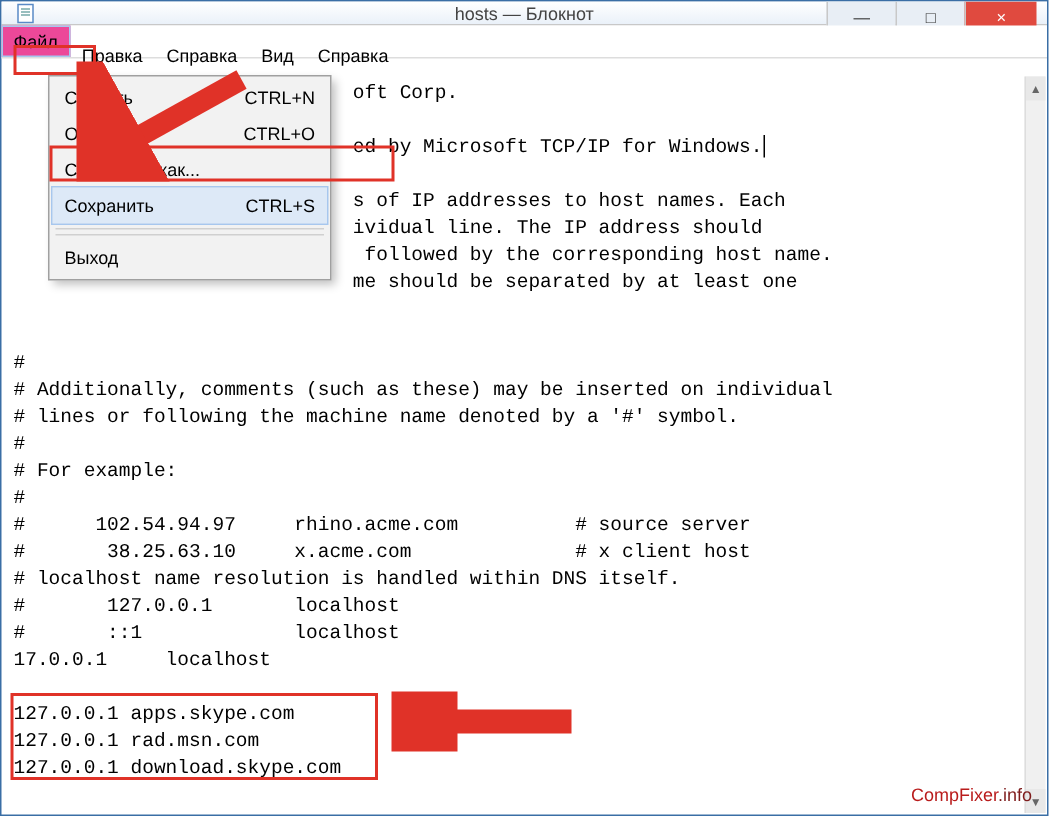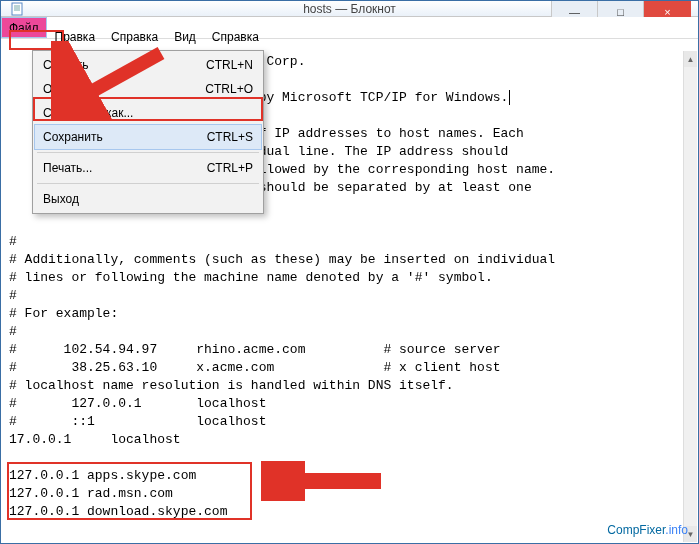--- a/index.html
+++ b/index.html
@@ -67,21 +67,21 @@
   cursor: default;
 }
 .menu-item.active {
   background: #ec4899;
   border: 1px solid #a7c7ee;
   padding: 2px 7px;
 }
 .dropdown {
   position: absolute;
   left: 31px; top: 49px;
-  width: 232px;
+  width: 189px;
   background: #f2f2f2;
   border: 1px solid #a0a0a0;
   box-shadow: 3px 3px 6px rgba(0,0,0,.25);
   z-index: 10;
   padding: 2px;
 }
 .dd-item {
   padding: 5px 8px 5px 8px;
   display: flex;
   justify-content: space-between;
@@ -136,22 +136,22 @@
   position: absolute;
   z-index: 49;
   pointer-events: none;
 }
 .watermark {
   position: absolute;
   right: 10px; bottom: 6px;
   font-family: "Segoe UI", sans-serif;
   font-size: 12px;
 }
-.watermark .a { color: #0369a1; }
-.watermark .b { color: #3b82f6; }
+.watermark .a { color: #b91c1c; }
+.watermark .b { color: #7f1d1d; }
 
 .cursor-line {
   display: inline-block;
   width: 1px; height: 15px;
   background: #000;
   vertical-align: text-bottom;
   margin-left:1px;
 }
 </style>
 </head>
@@ -193,24 +193,20 @@
     </div>
     <div class="dd-item">
       <span>Сохранить как...</span>
       <span></span>
     </div>
     <div class="dd-item hover">
       <span>Сохранить</span>
       <span>CTRL+S</span>
     </div>
     <div class="dd-sep"></div>
-    <div class="dd-item">
-      <span>Печать...</span>
-      <span>CTRL+P</span>
-    </div>
     <div class="dd-sep"></div>
     <div class="dd-item">
       <span>Выход</span>
       <span></span>
     </div>
   </div>
 
 <div class="text-area" id="textarea"><div>                             oft Corp.</div><div>&nbsp;</div><div>                             ed by Microsoft TCP/IP for Windows.<span class="cursor-line"></span></div><div>&nbsp;</div><div>                             s of IP addresses to host names. Each</div><div>                             ividual line. The IP address should</div><div>                              followed by the corresponding host name.</div><div>                             me should be separated by at least one</div><div>&nbsp;</div><div>&nbsp;</div><div>#</div><div># Additionally, comments (such as these) may be inserted on individual</div><div># lines or following the machine name denoted by a '#' symbol.</div><div>#</div><div># For example:</div><div>#</div><div>#      102.54.94.97     rhino.acme.com          # source server</div><div>#       38.25.63.10     x.acme.com              # x client host</div><div># localhost name resolution is handled within DNS itself.</div><div>#       127.0.0.1       localhost</div><div>#       ::1             localhost</div><div>17.0.0.1     localhost</div><div>&nbsp;</div><div>127.0.0.1 apps.skype.com</div><div>127.0.0.1 rad.msn.com</div><div>127.0.0.1 download.skype.com</div></div>
 
 <div class="scrollbar">

